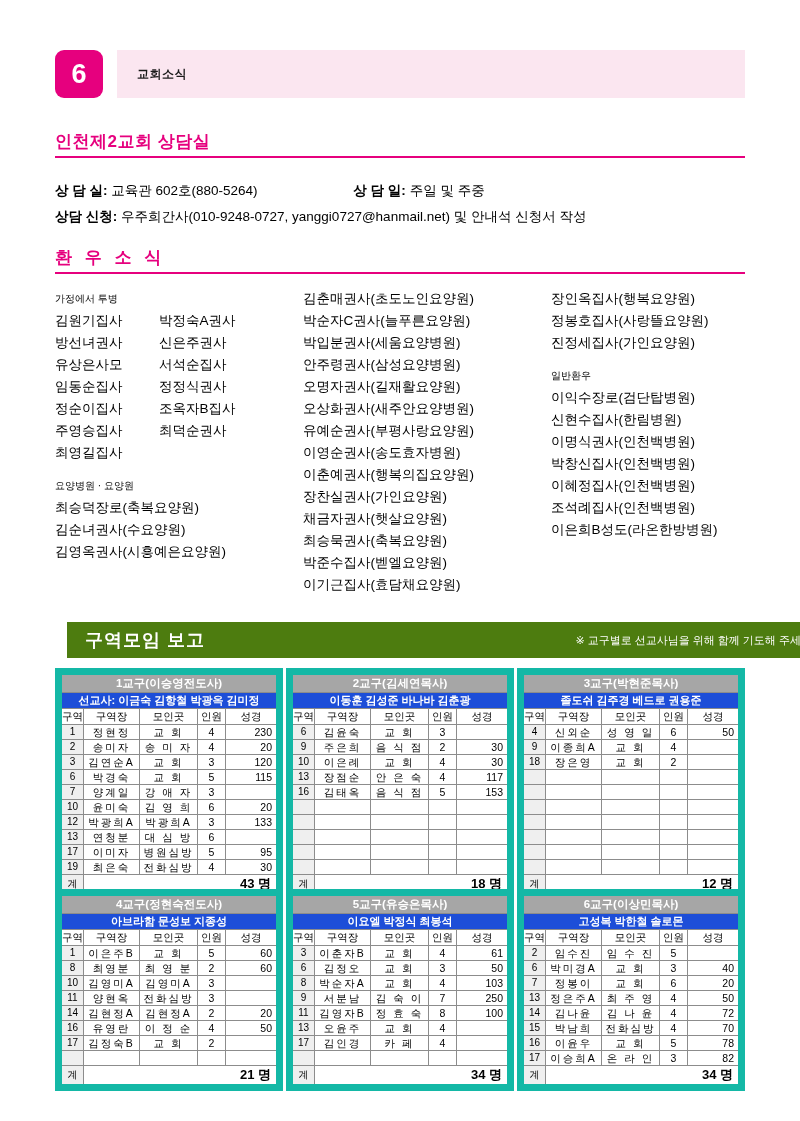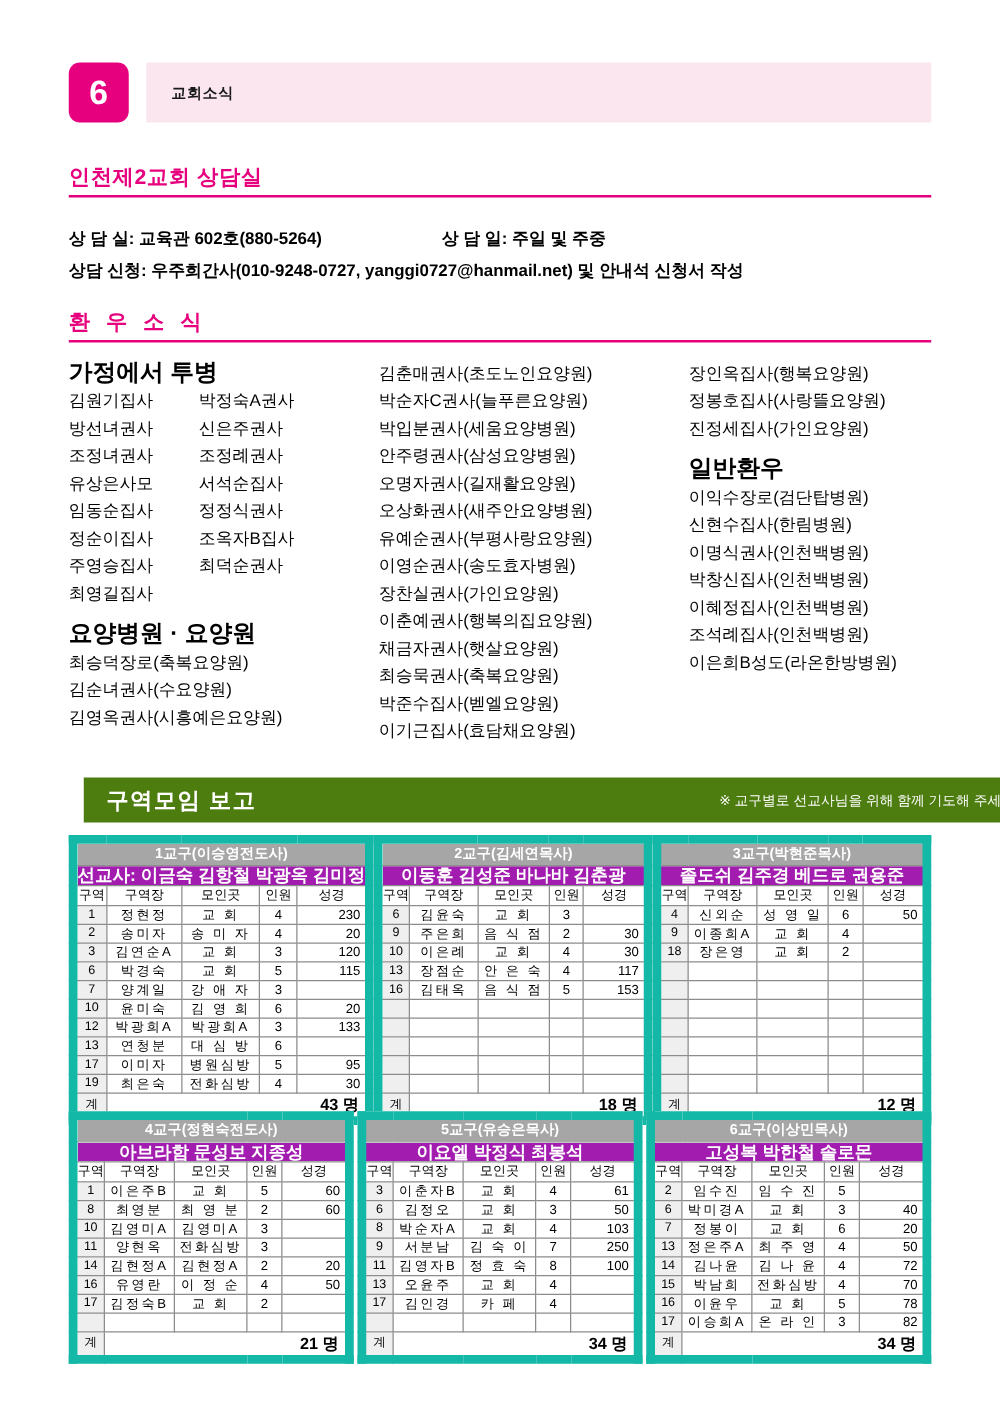--- a/index.html
+++ b/index.html
@@ -75,39 +75,39 @@
   .sec-head.spaced .t { letter-spacing: 4px; }
 
   
   .info-block { position: absolute; left: 55px; width: 700px; }
   .info-line {
     font-size: 13.5px;
     line-height: 26px;
     white-space: nowrap;
   }
   .info-line .lbl { font-weight: bold; }
-  .info-line .val { font-weight: bold; }
+  .info-line .val { font-weight: normal; }
   .info-line .col2 {
     display: inline-block;
     margin-left: 92px;
   }
 
   
   .sick-cols {
     position: absolute;
     left: 55px; top: 288px;
     width: 700px;
     display: flex;
   }
   .sick-col { width: 248px; }
   .sick-col.c2 { width: 248px; }
   .sick-col.c3 { width: 204px; }
   .sub-h {
-    font-size: 19px;
-    font-weight: bold;
+    font-size: 10px;
+    font-weight: normal;
     line-height: 22px;
     white-space: nowrap;
   }
   .sub-h.gap { margin-top: 11px; }
   .nm-row { display: flex; line-height: 22px; }
   .nm {
     font-size: 13.5px;
     white-space: nowrap;
     line-height: 22px;
   }
@@ -166,23 +166,23 @@
   table.gu tr.title-row td {
     background: #a6a6a6;
     color: #ffffff;
     font-size: 11.5px;
     font-weight: bold;
     height: 17px;
     line-height: 17px;
     border-color: #8c8c8c;
   }
   table.gu tr.miss-row td {
-    background: #a21caf;
+    background: #1d4ed8;
     color: #ffffff;
-    font-size: 14px;
+    font-size: 11px;
     font-weight: bold;
     height: 15px;
     line-height: 15px;
   }
   table.gu tr.col-row td {
     background: #ffffff;
     font-size: 10.5px;
     font-weight: normal;
     height: 15px;
     line-height: 15px;
@@ -247,24 +247,20 @@
     <div class="sick-col c1">
       <div class="sub-h">가정에서 투병</div>
       <div id="home-names">
           <div class="nm-row">
             <div class="nm a">김원기집사</div>
             <div class="nm">박정숙A권사</div>
           </div>
           <div class="nm-row">
             <div class="nm a">방선녀권사</div>
             <div class="nm">신은주권사</div>
-          </div>
-          <div class="nm-row">
-            <div class="nm a">조정녀권사</div>
-            <div class="nm">조정례권사</div>
           </div>
           <div class="nm-row">
             <div class="nm a">유상은사모</div>
             <div class="nm">서석순집사</div>
           </div>
           <div class="nm-row">
             <div class="nm a">임동순집사</div>
             <div class="nm">정정식권사</div>
           </div>
           <div class="nm-row">
@@ -290,22 +286,22 @@
     <div class="sick-col c2">
       <div id="nursing-2">
           <div class="nm">김춘매권사(초도노인요양원)</div>
           <div class="nm">박순자C권사(늘푸른요양원)</div>
           <div class="nm">박입분권사(세움요양병원)</div>
           <div class="nm">안주령권사(삼성요양병원)</div>
           <div class="nm">오명자권사(길재활요양원)</div>
           <div class="nm">오상화권사(새주안요양병원)</div>
           <div class="nm">유예순권사(부평사랑요양원)</div>
           <div class="nm">이영순권사(송도효자병원)</div>
+          <div class="nm">이춘예권사(행복의집요양원)</div>
           <div class="nm">장찬실권사(가인요양원)</div>
-          <div class="nm">이춘예권사(행복의집요양원)</div>
           <div class="nm">채금자권사(햇살요양원)</div>
           <div class="nm">최승묵권사(축복요양원)</div>
           <div class="nm">박준수집사(벧엘요양원)</div>
           <div class="nm">이기근집사(효담채요양원)</div>
         </div>
     </div>
     <div class="sick-col c3">
       <div id="nursing-3">
           <div class="nm">장인옥집사(행복요양원)</div>
           <div class="nm">정봉호집사(사랑뜰요양원)</div>

